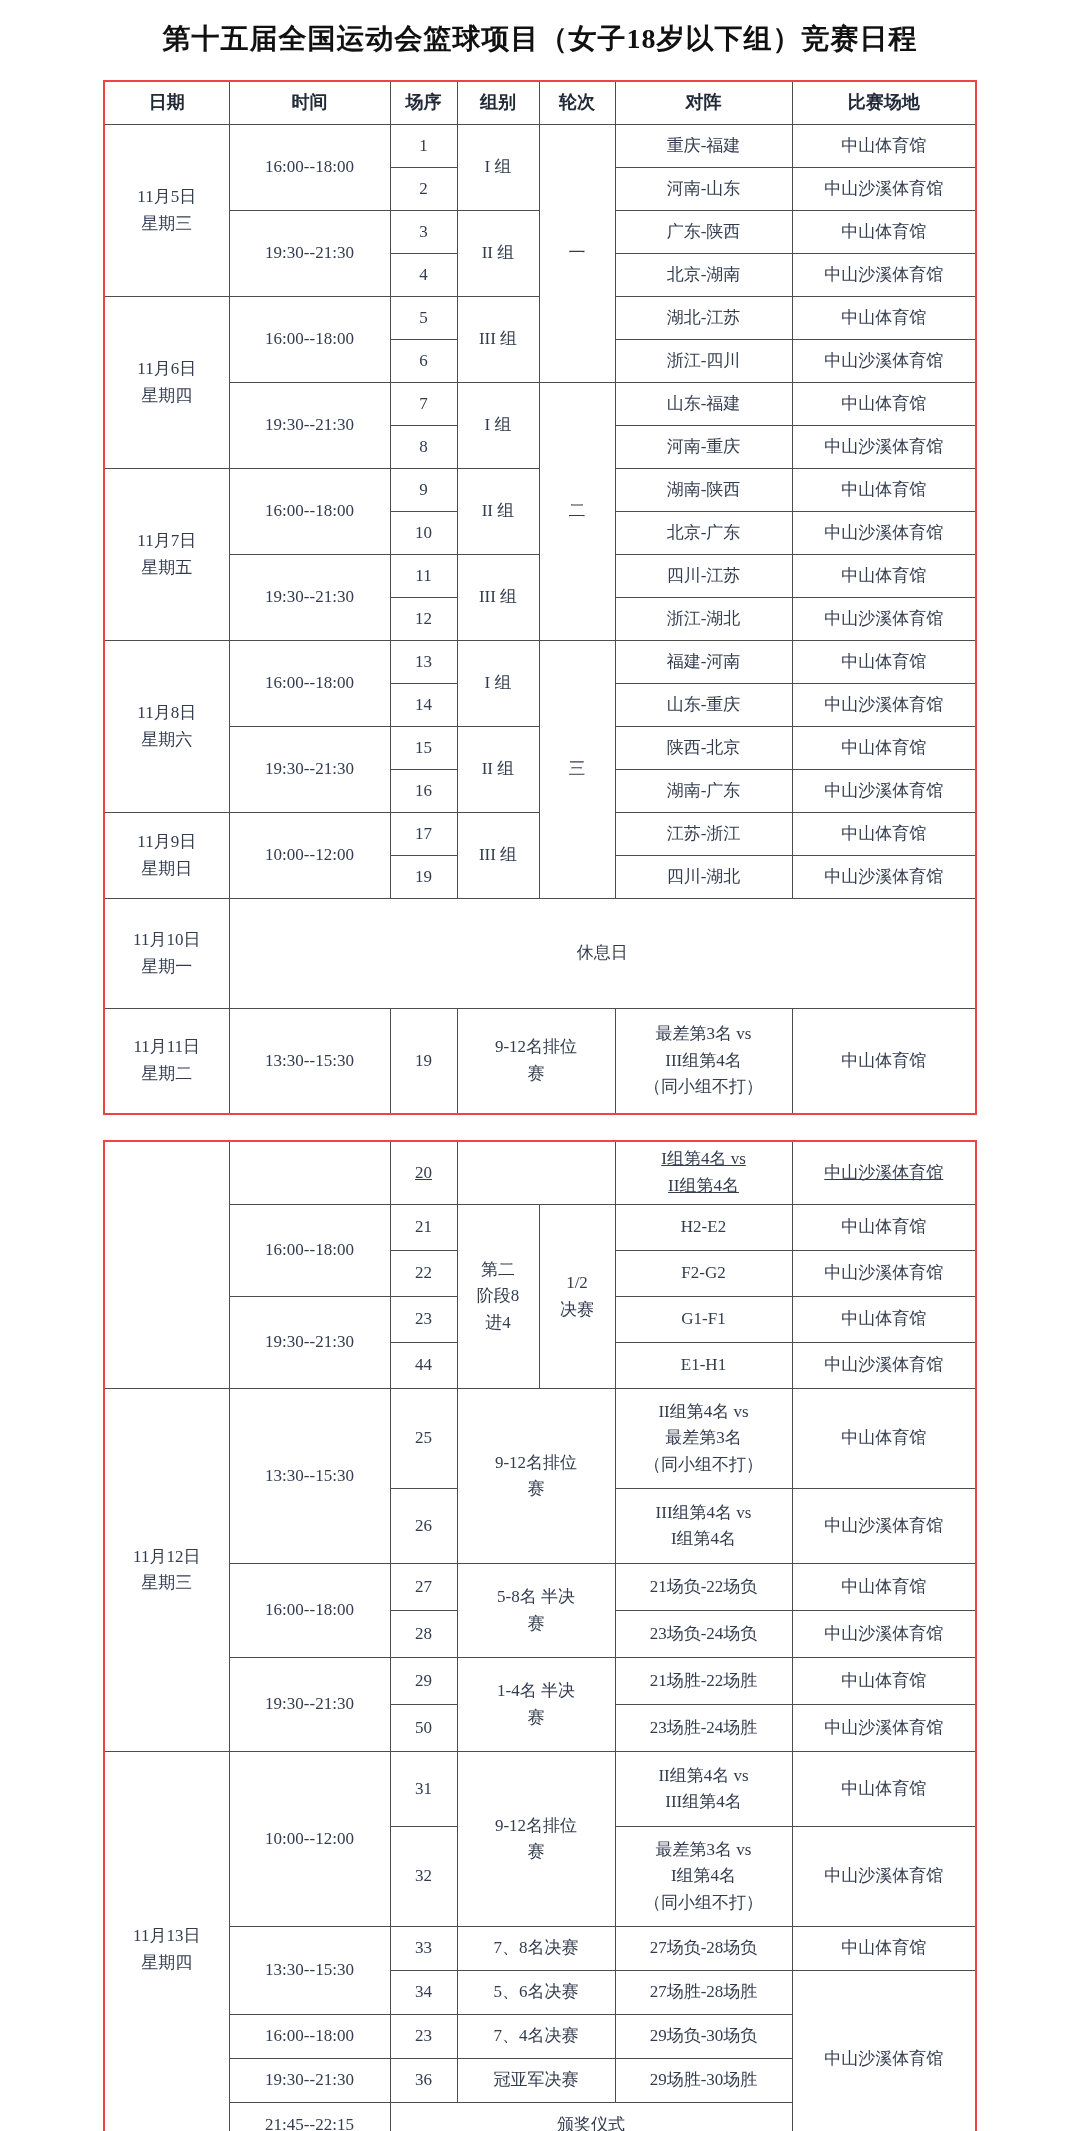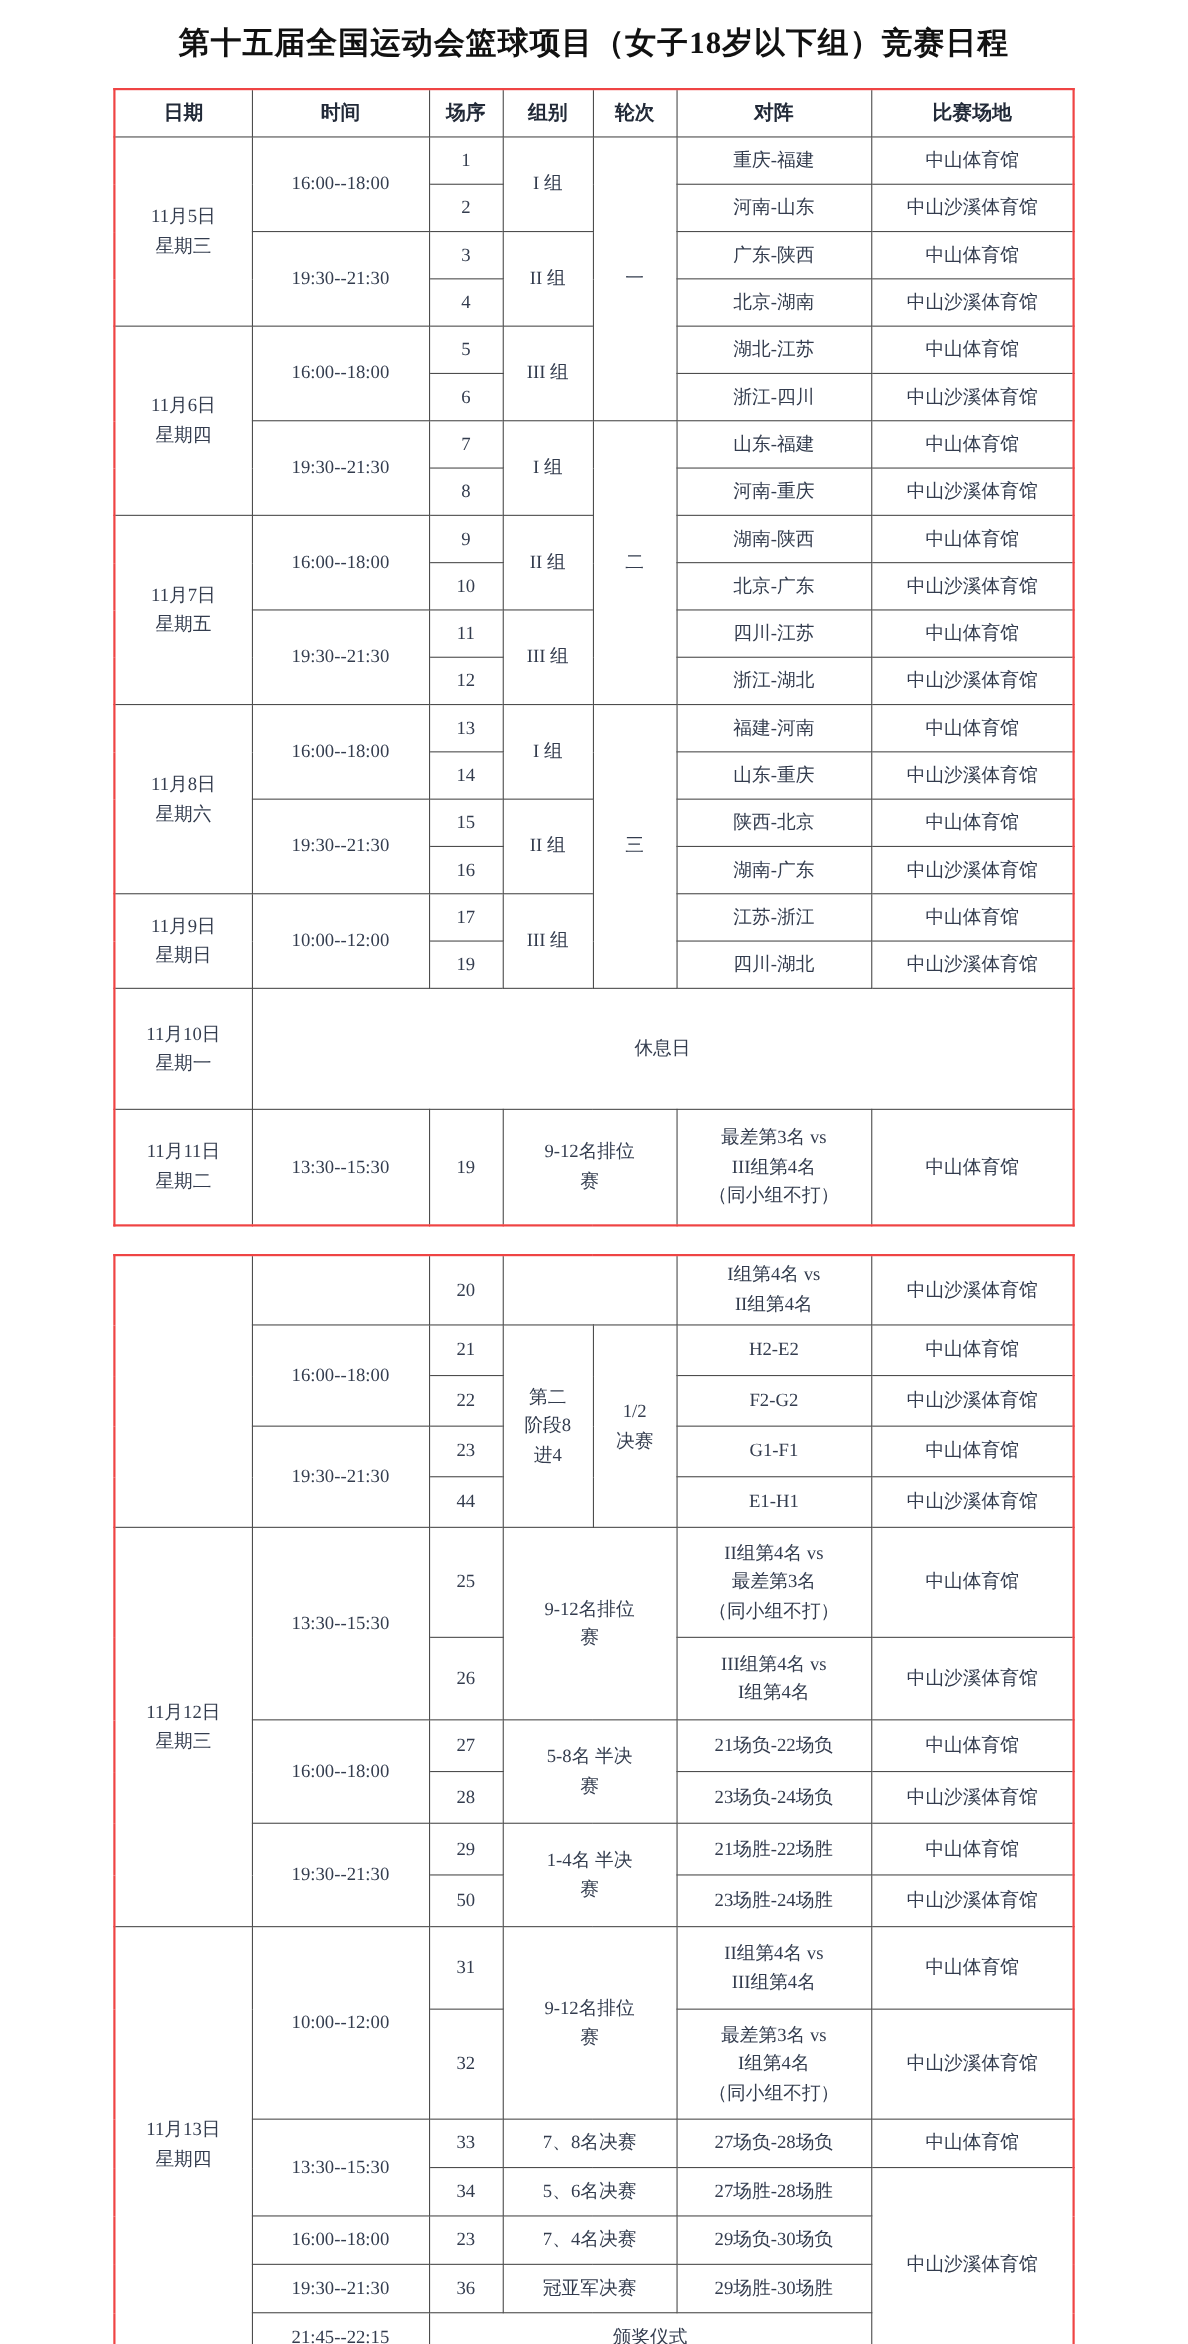--- a/index.html
+++ b/index.html
@@ -41,21 +41,21 @@
     font-weight:bold;
     font-size:18px;
     height:38px;
     color:#222a38;
   }
   td.num{font-size:18px;}
   tr.h43{height:43px;}
   tr.h44{height:44px;}
   tr.h46{height:46px;}
   tr.h47{height:47px;}
-  tr.h64{height:64px;}
+  tr.h64{height:64px;text-decoration:underline;}
   tr.h75{height:75px;}
   tr.h100{height:100px;}
   tr.h105{height:105px;margin-top:12px;}
   tr.h110{height:110px;}
 </style>
 </head>
 <body>
 
 <div class="page">
 

